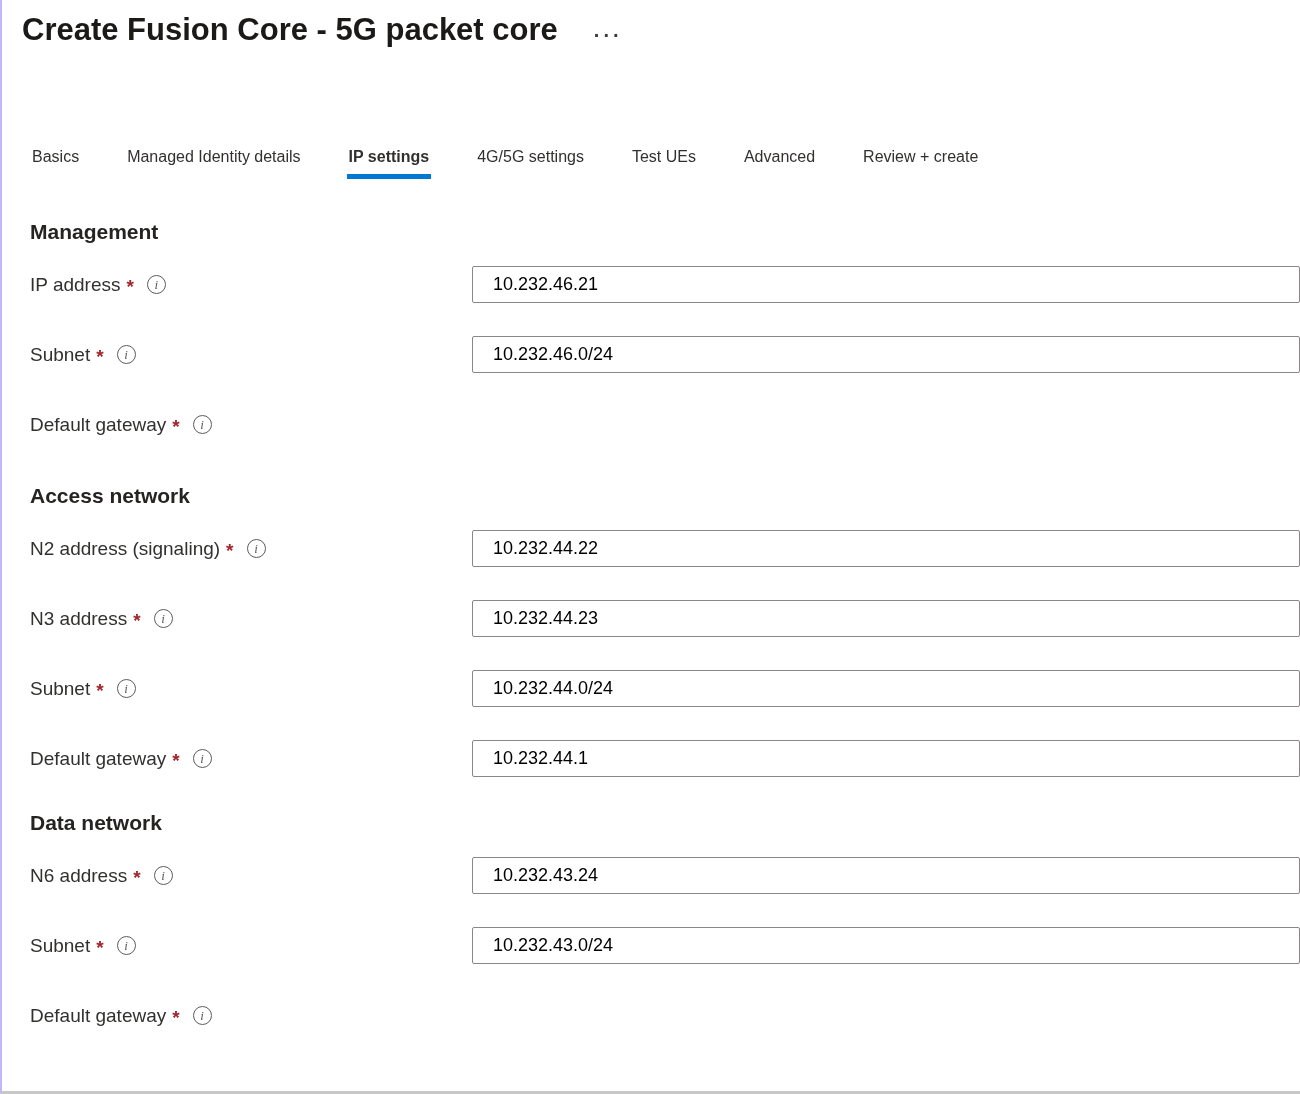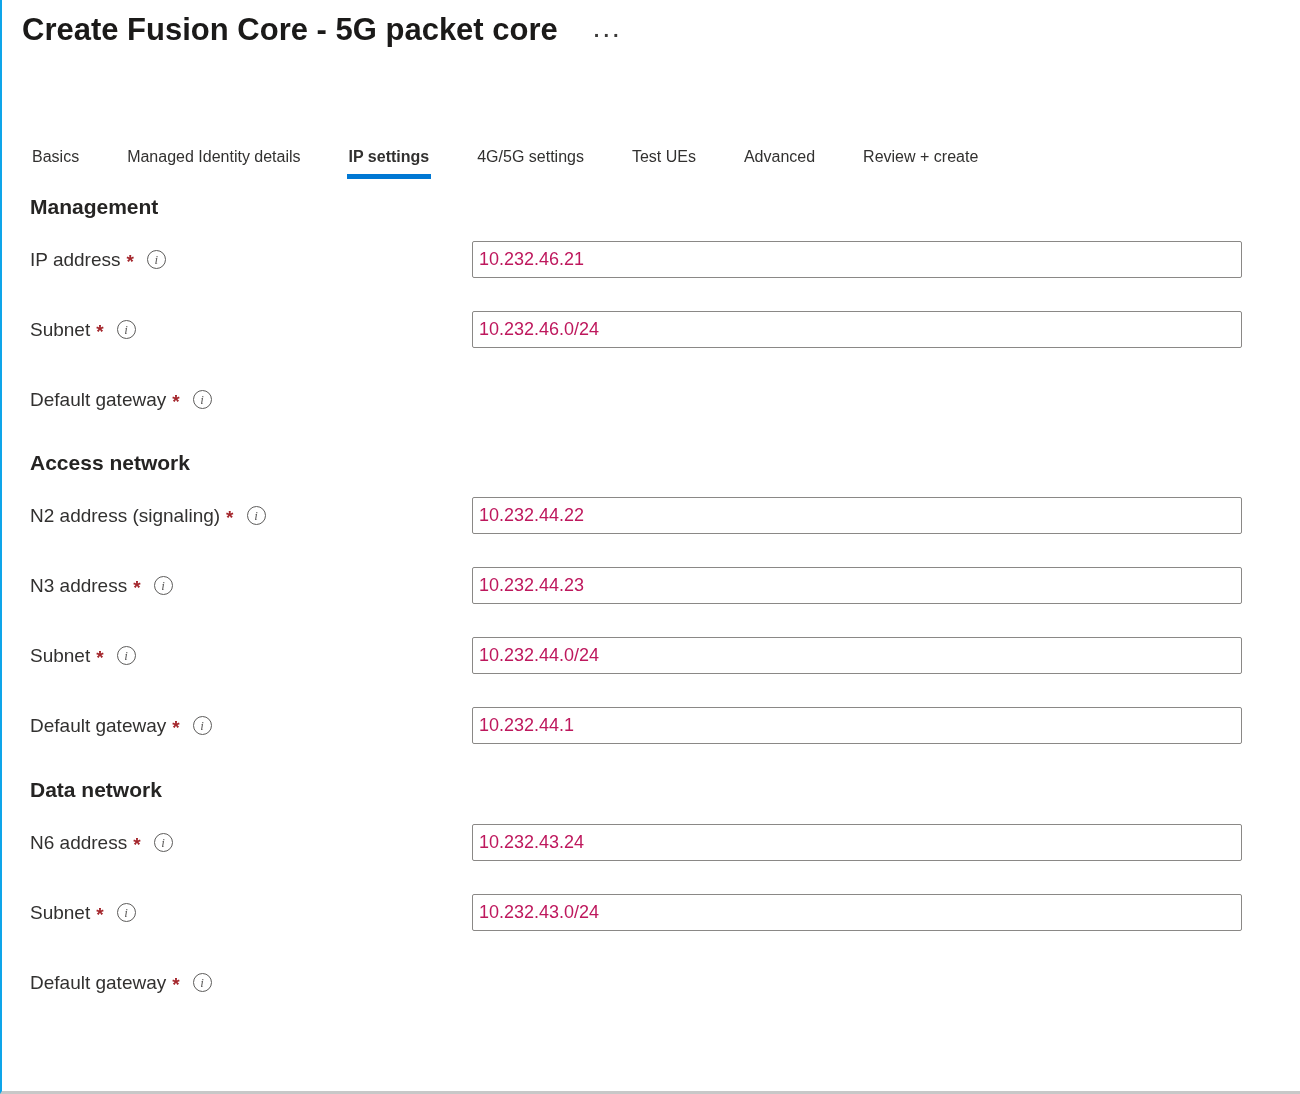--- a/index.html
+++ b/index.html
@@ -1,53 +1,53 @@
 <!DOCTYPE html>
 <html><head>
 <meta charset="utf-8">
 <style>
   * { margin:0; padding:0; box-sizing:border-box; }
   html,body { width:1300px; height:1094px; background:#ffffff; overflow:hidden;
               font-family:"Liberation Sans", sans-serif; }
   .page { width:1300px; height:1094px; position:relative; background:#fff;
-          border-left:2px solid #0ea5e9; border-bottom:3px solid #c8c8c8; }
+          border-left:2px solid #c4b5fd; border-bottom:3px solid #c8c8c8; }
 
   
   .header { display:flex; align-items:flex-start; padding:10px 0 0 20px; }
   .title { font-size:31px; font-weight:700; color:#1b1a19; line-height:1.3; }
   .more-btn { margin-left:36px; margin-top:14px; font-size:20px; font-weight:700;
               color:#3b3a39; letter-spacing:3px; cursor:pointer; border:none;
               background:transparent; font-family:inherit; }
 
   
   .tabs { display:flex; margin:98px 0 0 28px; }
   .tab { font-size:16px; color:#323130; margin-right:44px; padding:0 2px 13px 2px;
          position:relative; cursor:pointer; white-space:nowrap; }
   .tab.active { font-weight:700; }
   .tab.active::after { content:""; position:absolute; left:0; right:0; bottom:0;
                        height:5px; background:#0078d4; }
 
   
   .content { padding-left:28px; }
-  .section { margin-top:16px; }
+  .section { margin-top:41px; }
   .section:nth-of-type(3) { margin-top:34px; }
   .section-heading { font-size:21px; font-weight:700; color:#252423;
                      margin-bottom:22px; line-height:24px; }
   .field-row { display:flex; align-items:center; height:37px; margin-bottom:33px; }
   .label-group { width:442px; display:flex; align-items:center; flex-shrink:0; }
   .field-label { font-size:19px; color:#323130; }
   .asterisk { color:#a4262c; font-size:19px; font-weight:700; margin-left:6px;
               position:relative; top:2px; }
   .info-icon { width:19px; height:19px; border:1px solid #5d5c5b; border-radius:50%;
                color:#5d5c5b; font-size:13px; line-height:1;
                display:inline-flex; align-items:center; justify-content:center;
                margin-left:13px; cursor:default;
                font-family:"Liberation Serif", serif; font-style:italic; }
-  .field-input { width:770px; height:37px; border:1px solid #8a8886; border-radius:2px;
-                 font-size:18px; color:#be185d; padding:0 6px; background:#fff;
+  .field-input { width:828px; height:37px; border:1px solid #8a8886; border-radius:2px;
+                 font-size:18px; color:#000000; padding:0 20px; background:#fff;
                  font-family:inherit; outline:none; }
 </style>
 </head>
 <body>
 
 <div class="page">
 
   <div class="header">
     <h1 class="title">Create Fusion Core - 5G packet core</h1>
     <button class="more-btn">···</button>

